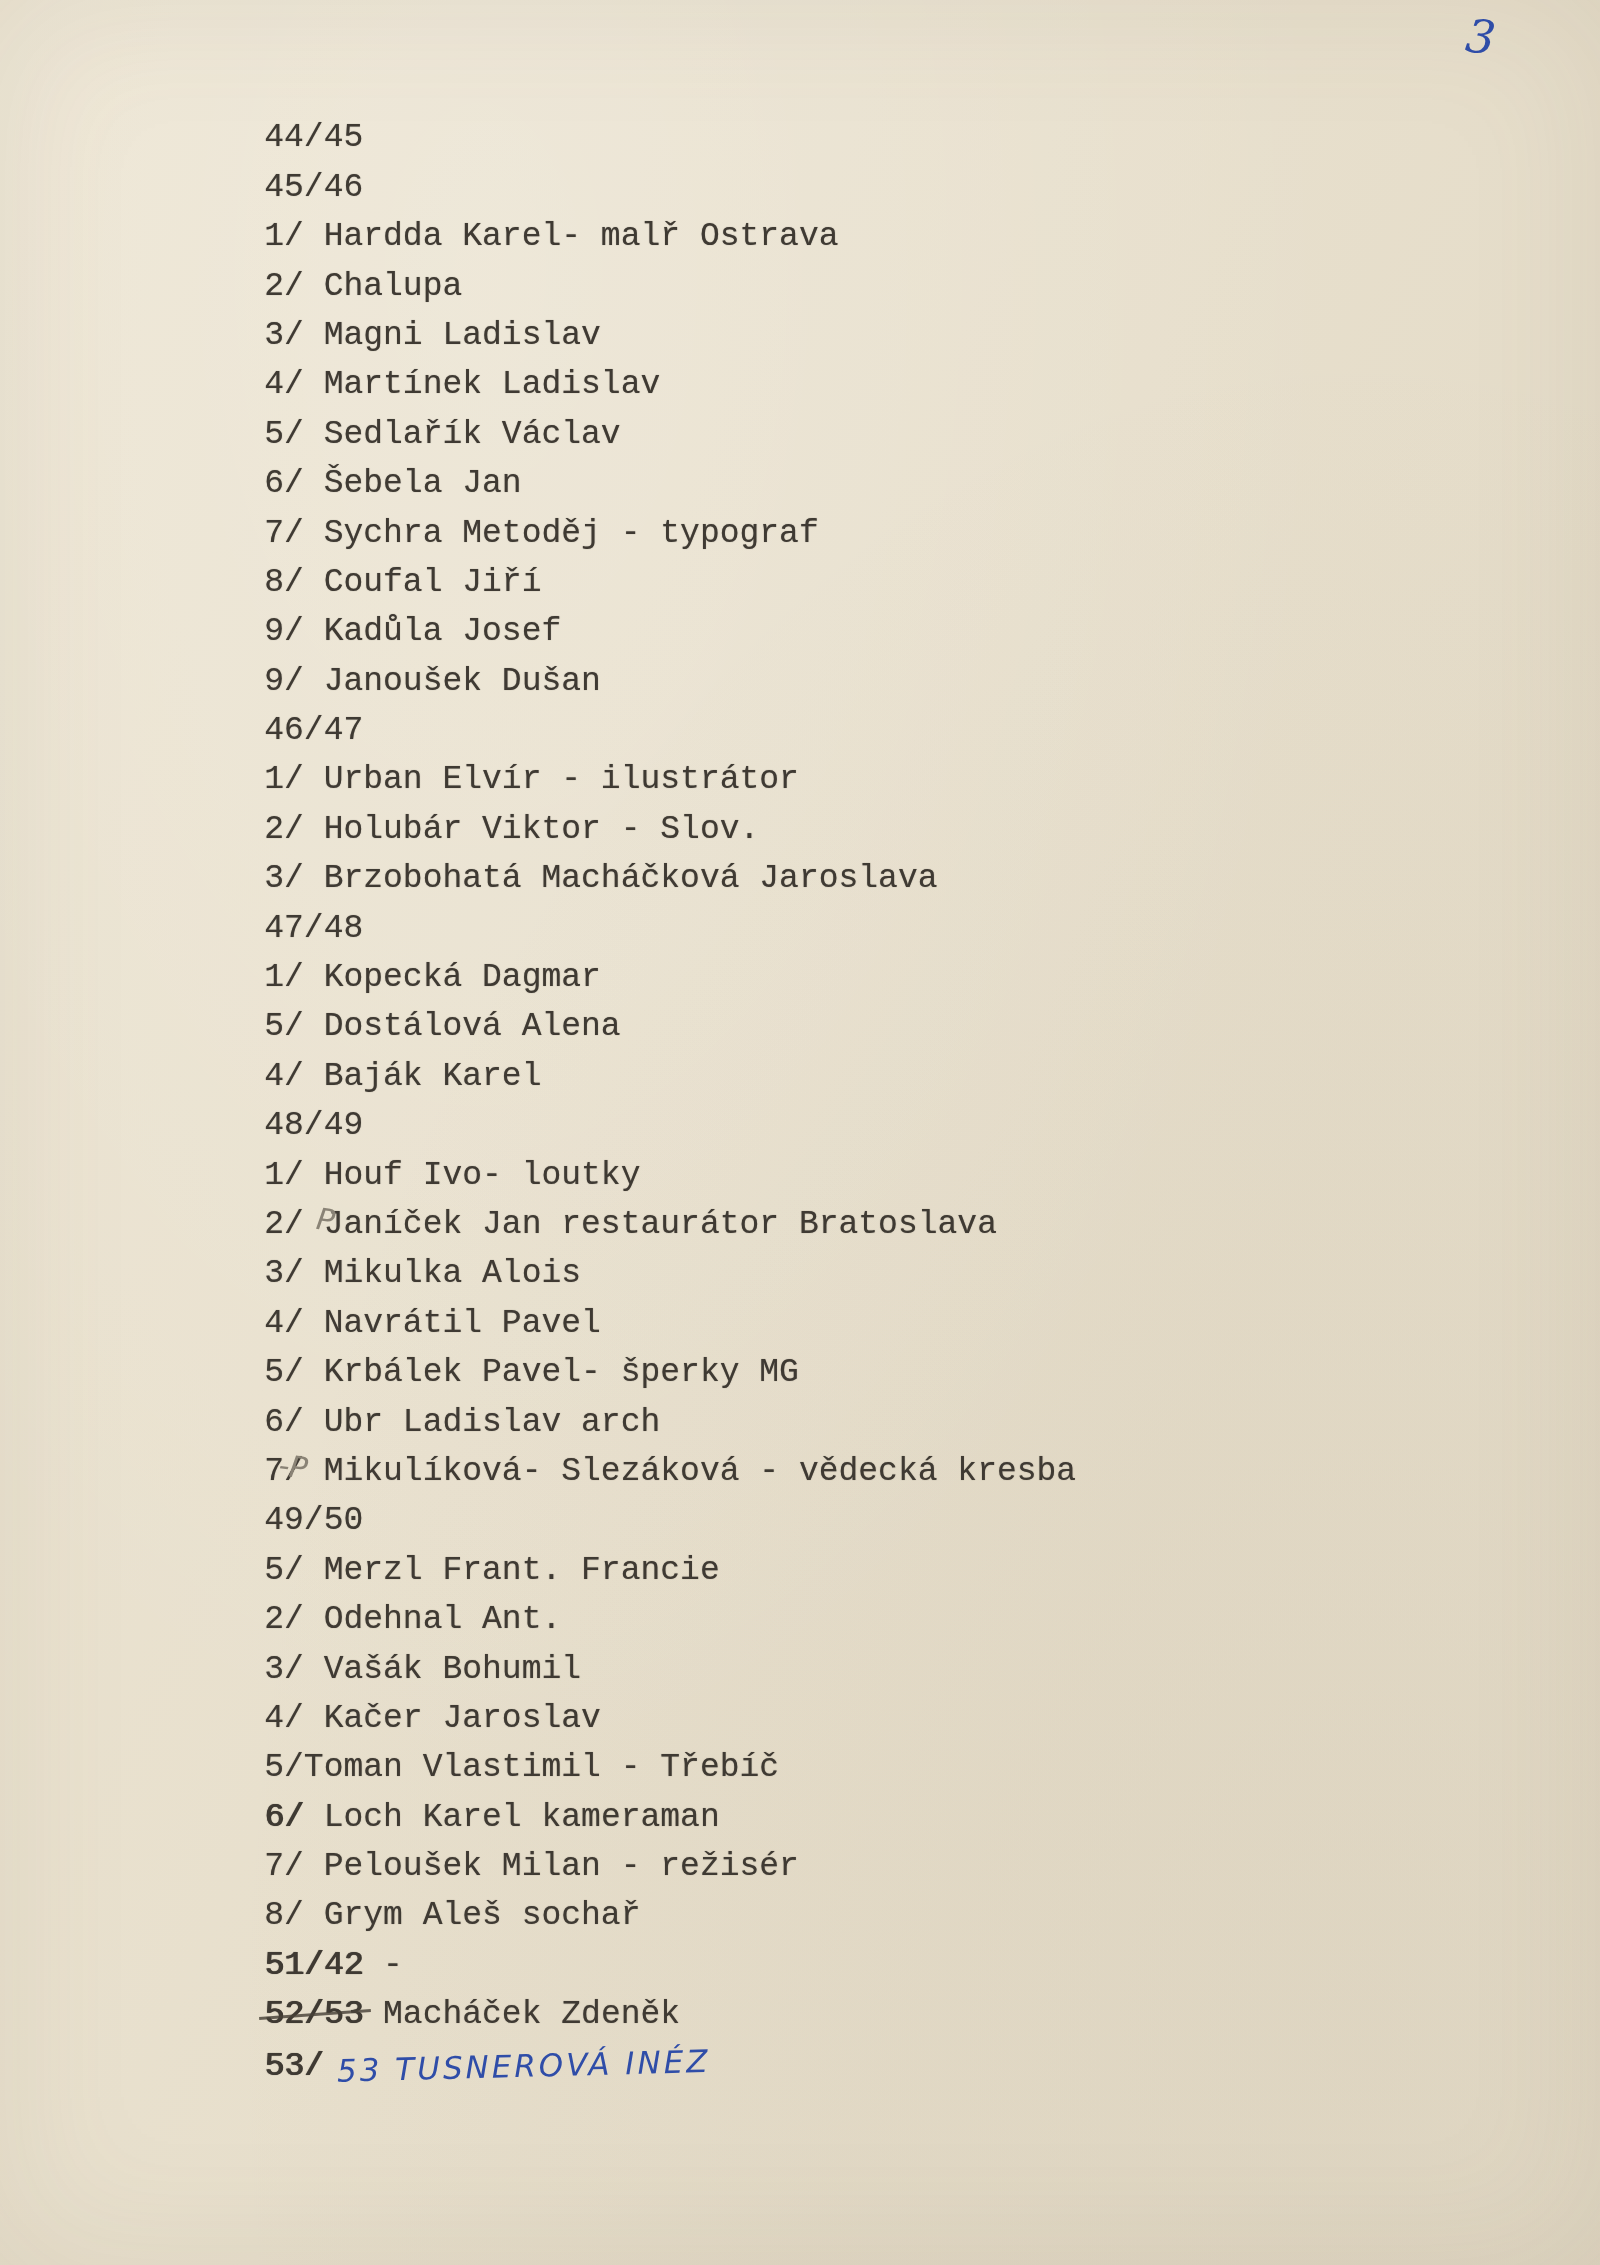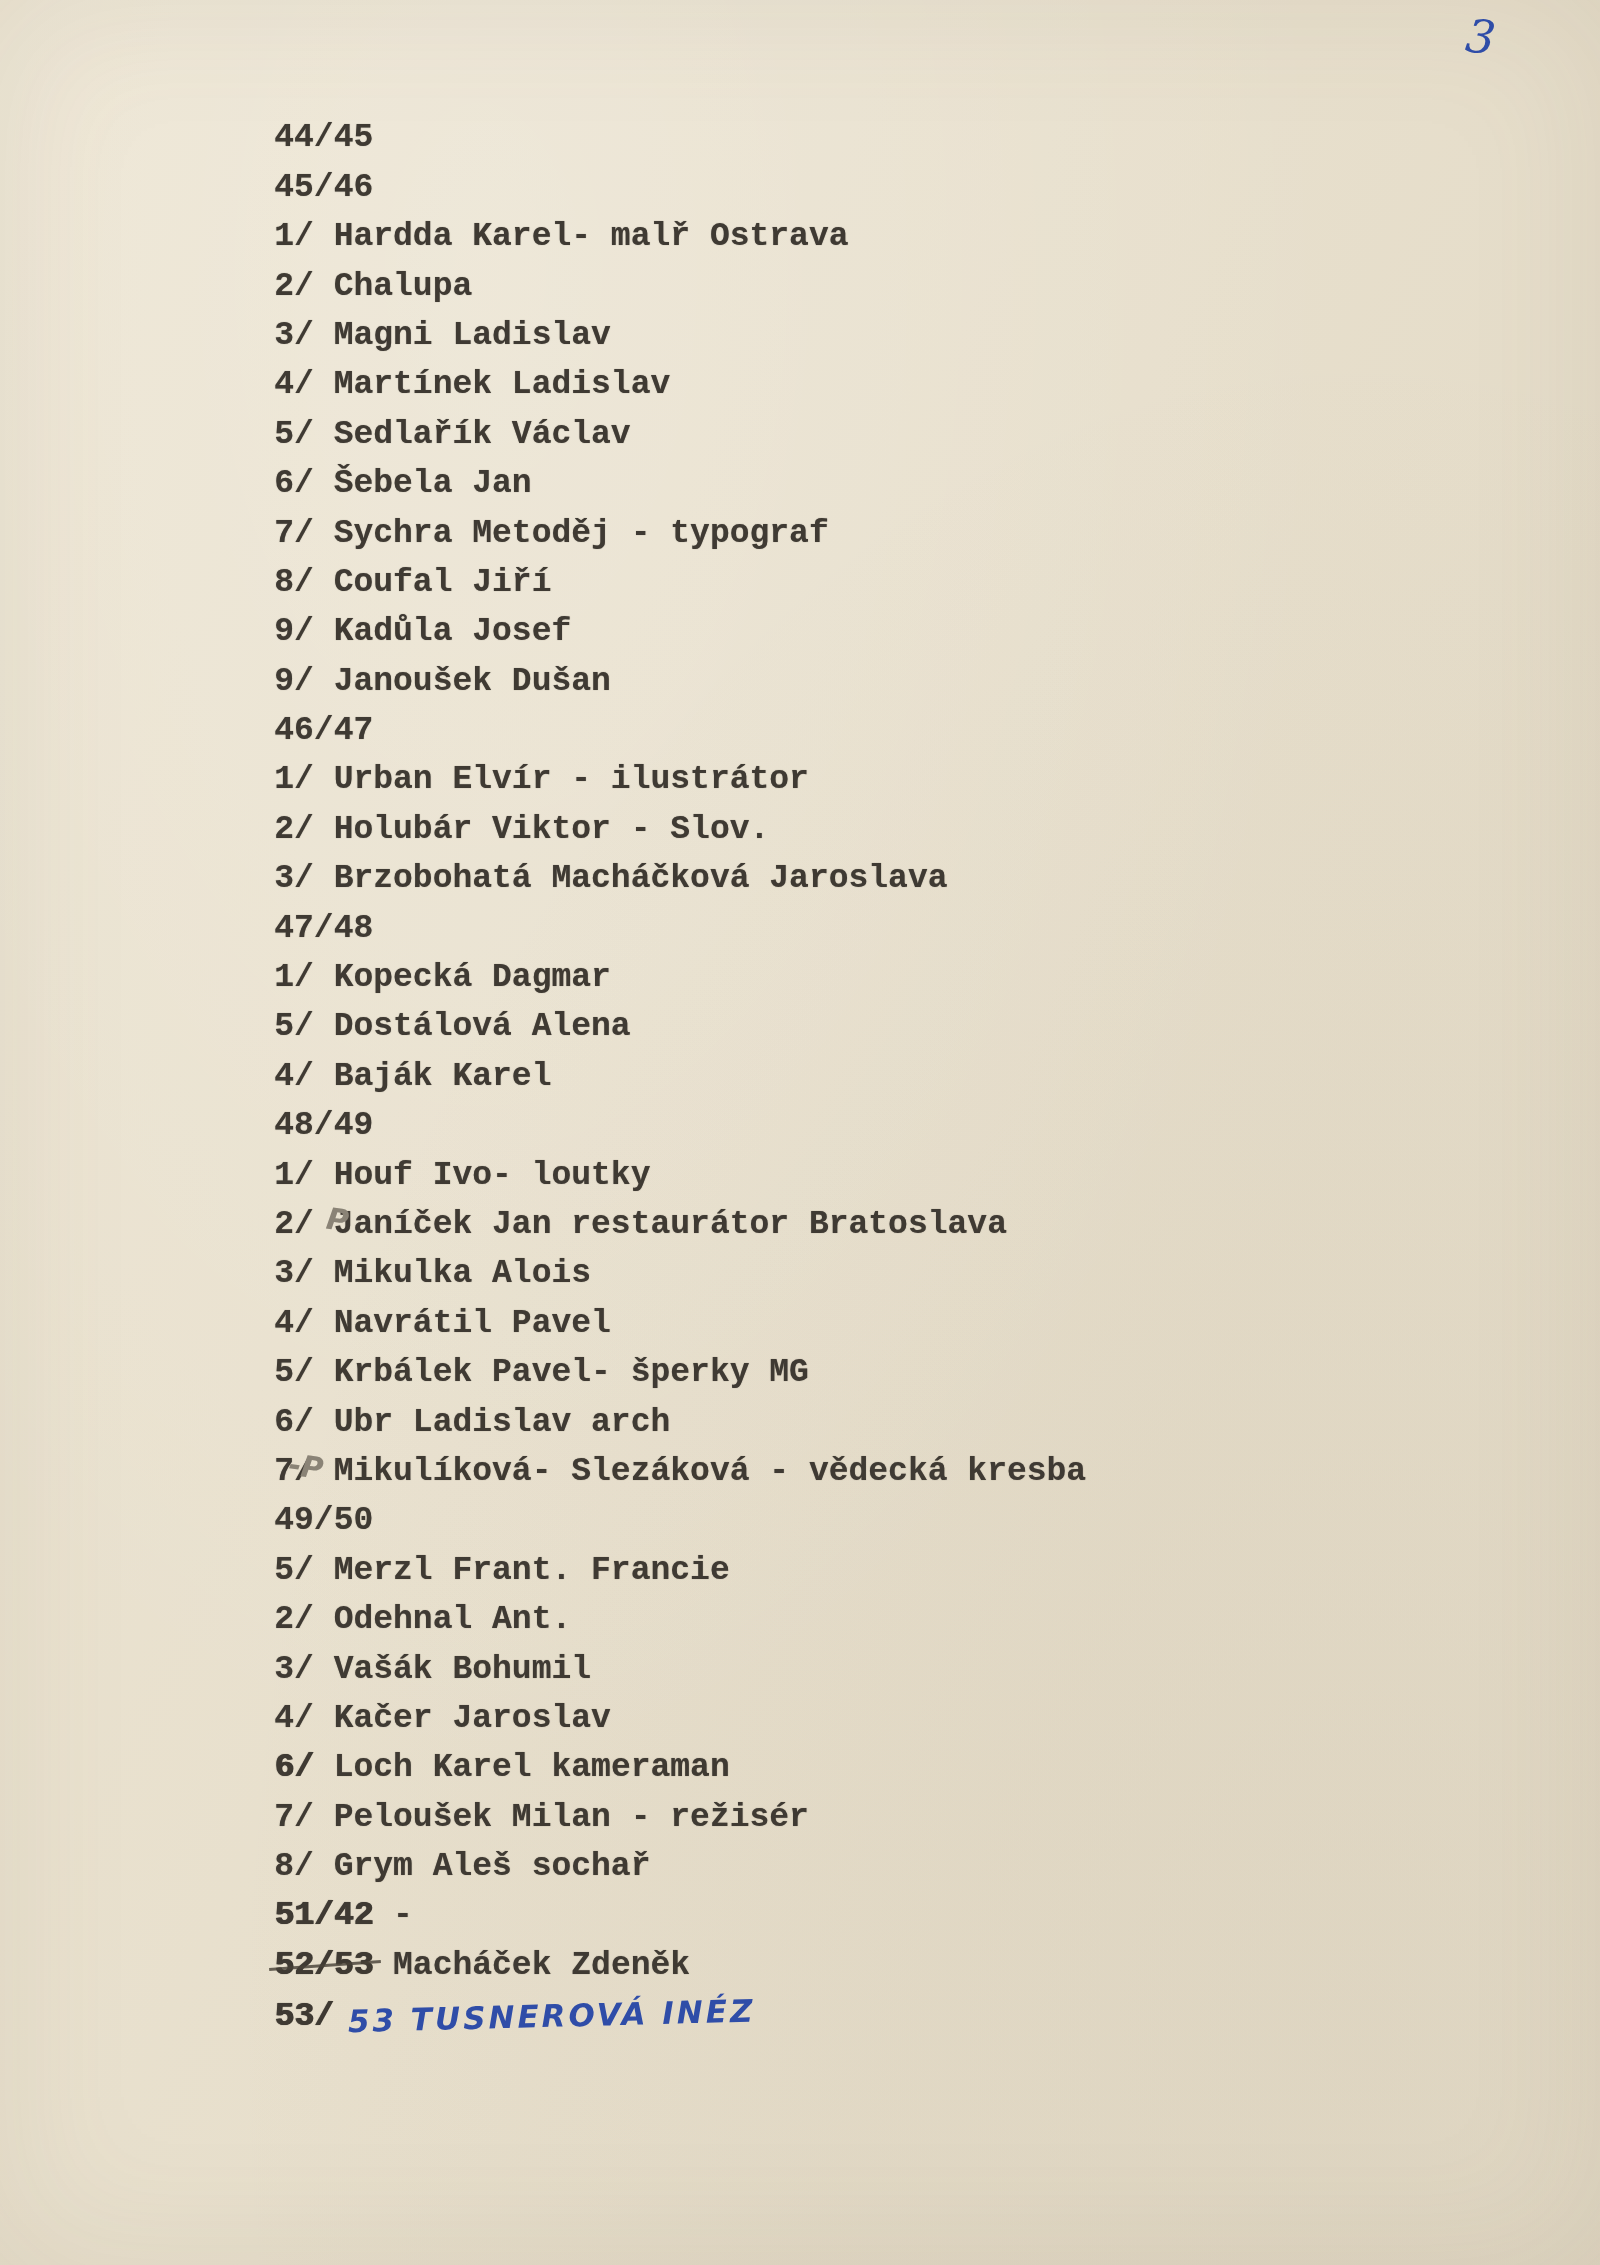--- a/index.html
+++ b/index.html
@@ -15,23 +15,22 @@
       linear-gradient(115deg, rgba(255,255,255,0.06), rgba(90,75,50,0.05) 70%),
       #ece4d1;
     box-shadow: inset 0 0 140px rgba(120,100,70,0.10);
     font-family: "Liberation Mono", monospace;
     color: #3f3a33;
     overflow: hidden;
   }
 
   .lines {
     position: absolute;
-    left: 195px;
+    left: 185px;
     top: 64px;
-    font-weight: bold;
   }
 
   .line {
     height: 49.4px;
     line-height: 49.4px;
     font-size: 33px;
     white-space: pre;
   }
 
   .typed {
@@ -258,20 +257,24 @@
   <div class="line">
     <span class="line-text"><span class="typed">3/ Vašák Bohumil</span></span>
     
   </div>
 
   <div class="line">
     <span class="line-text"><span class="typed">4/ Kačer Jaroslav</span></span>
     
   </div>
 
+  <div class="line">
+    <span class="line-text"><span class="typed">5/Toman Vlastimil - Třebíč</span></span>
+    
+  </div>
 
   <div class="line">
     <span class="line-text"><span class="typed overtyped">6/</span><span class="typed"> Loch Karel kameraman</span></span>
     
   </div>
 
   <div class="line">
     <span class="line-text"><span class="typed">7/ Peloušek Milan - režisér</span></span>
     
   </div>

